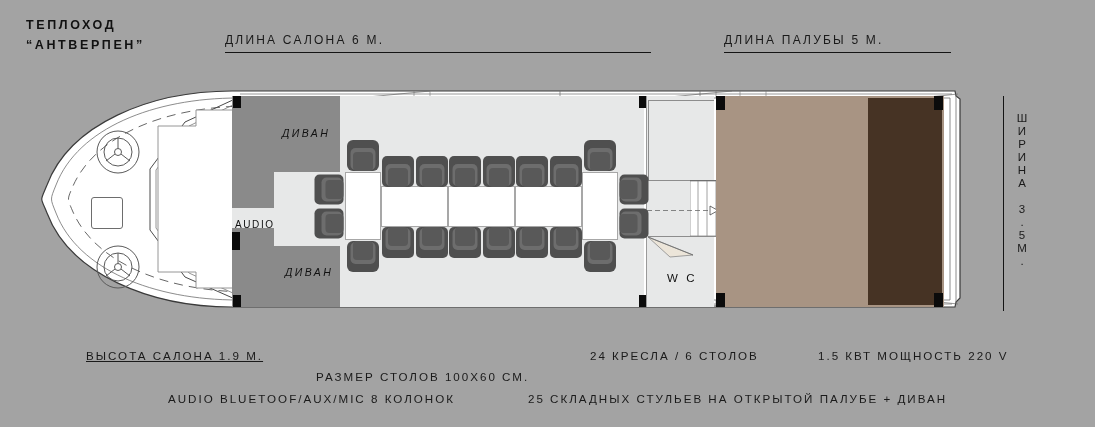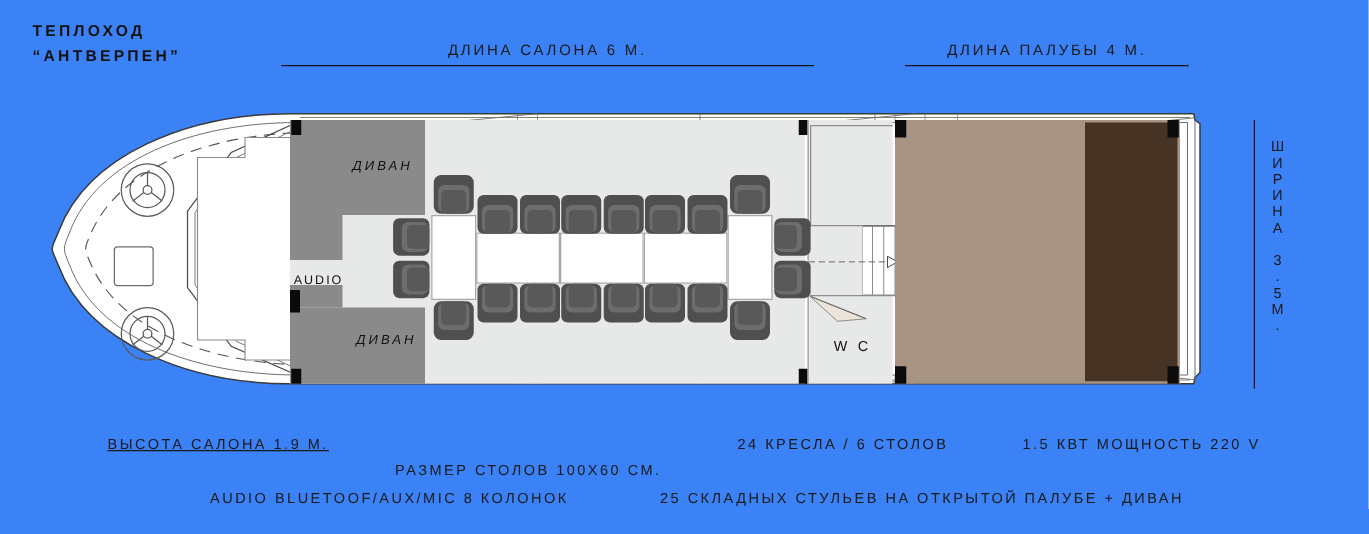--- a/index.html
+++ b/index.html
@@ -2,32 +2,31 @@
 <html><head>
 <meta charset="utf-8">
 <style>
   * { box-sizing: border-box; margin: 0; padding: 0; }
   html, body {
     width: 1095px; height: 427px;
     background: #ffffff;
     font-family: "Liberation Sans", sans-serif;
     overflow: hidden;
   }
-  #stage { position: relative; width: 1095px; height: 427px; background: #3b82f6; }
+  #stage { position: relative; width: 1095px; height: 427px; background: #a3a3a3; }
 
   
   .ttl {
     position: absolute;
     font-size: 12.5px; font-weight: bold; letter-spacing: 2.6px;
     color: #111; white-space: nowrap;
   }
   .dimlabel {
     position: absolute;
     font-size: 12px; letter-spacing: 2.2px; color: #1a1a1a; white-space: nowrap;
-    text-align: center;
   }
   .dimrule { position: absolute; height: 1px; background: #141414; }
   .spec {
     position: absolute;
     font-size: 11.6px; letter-spacing: 2.0px; color: #1a1a1a; white-space: nowrap;
   }
   .vertlabel {
     position: absolute;
     font-size: 11.5px; letter-spacing: 1px; color: #1a1a1a;
     writing-mode: vertical-rl; text-orientation: upright;
@@ -99,21 +98,21 @@
 <body>
 
 <div id="stage">
 
   <div class="ttl" style="left:26px; top:18px;">ТЕПЛОХОД</div>
   <div class="ttl" style="left:26px; top:38px;">“АНТВЕРПЕН”</div>
 
   <div class="dimlabel" style="left:225px; top:33px; width:426px;">ДЛИНА САЛОНА 6 М.</div>
   <div class="dimrule" style="left:225px; top:52px; width:426px;"></div>
 
-  <div class="dimlabel" style="left:724px; top:33px; width:227px;">ДЛИНА ПАЛУБЫ 4 М.</div>
+  <div class="dimlabel" style="left:724px; top:33px; width:227px;">ДЛИНА ПАЛУБЫ 5 М.</div>
   <div class="dimrule" style="left:724px; top:52px; width:227px;"></div>
 
   <div class="vrule" style="left:1003px; top:96px; height:215px;"></div>
   <div class="vertlabel" style="left:1014px; top:112px;">ШИРИНА 3.5М.</div>
 
   <div id="hull">
     <svg width="1010" height="282" viewBox="0 0 1010 282">
 
       <path d="M232,33 L955,33 L956,38 L960,41 L960,240 L956,244 L955,249 L232,249
                C150,249 70,216 47,155 C40,138 40,144 47,127 C70,66 150,33 232,33 Z" fill="#ffffff" stroke="#3a3a3a" stroke-width="1.2"></path>

